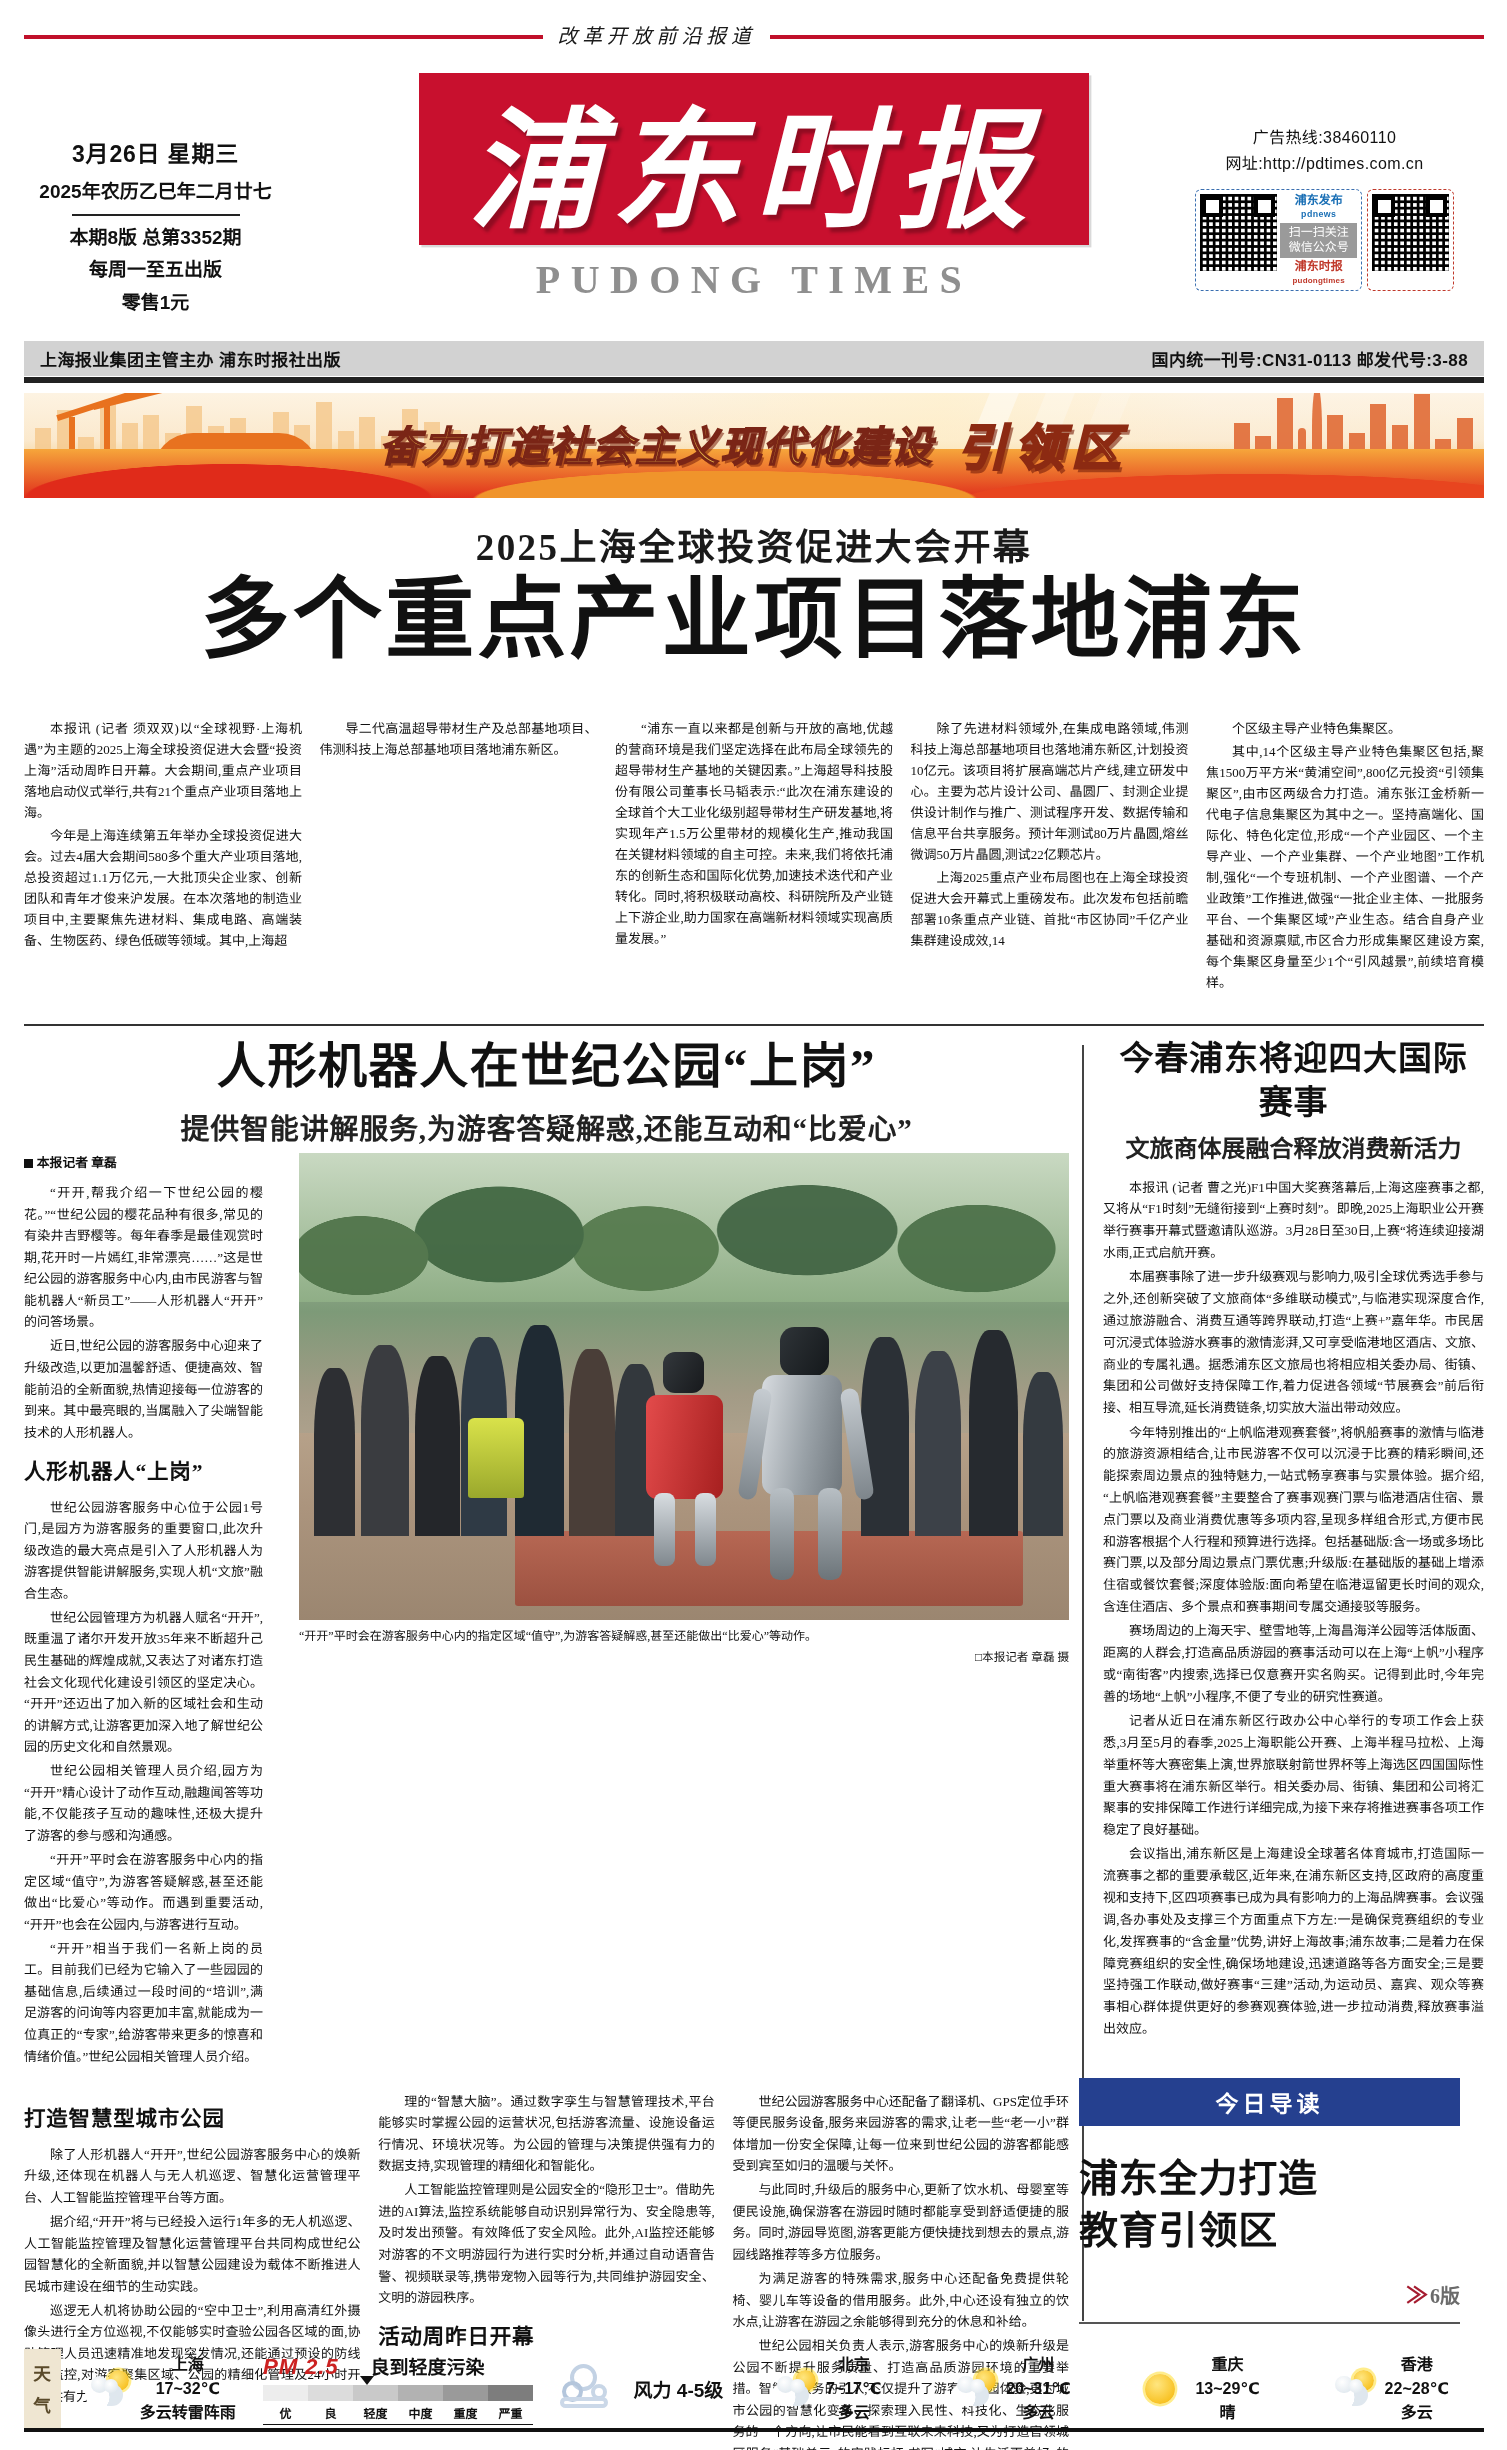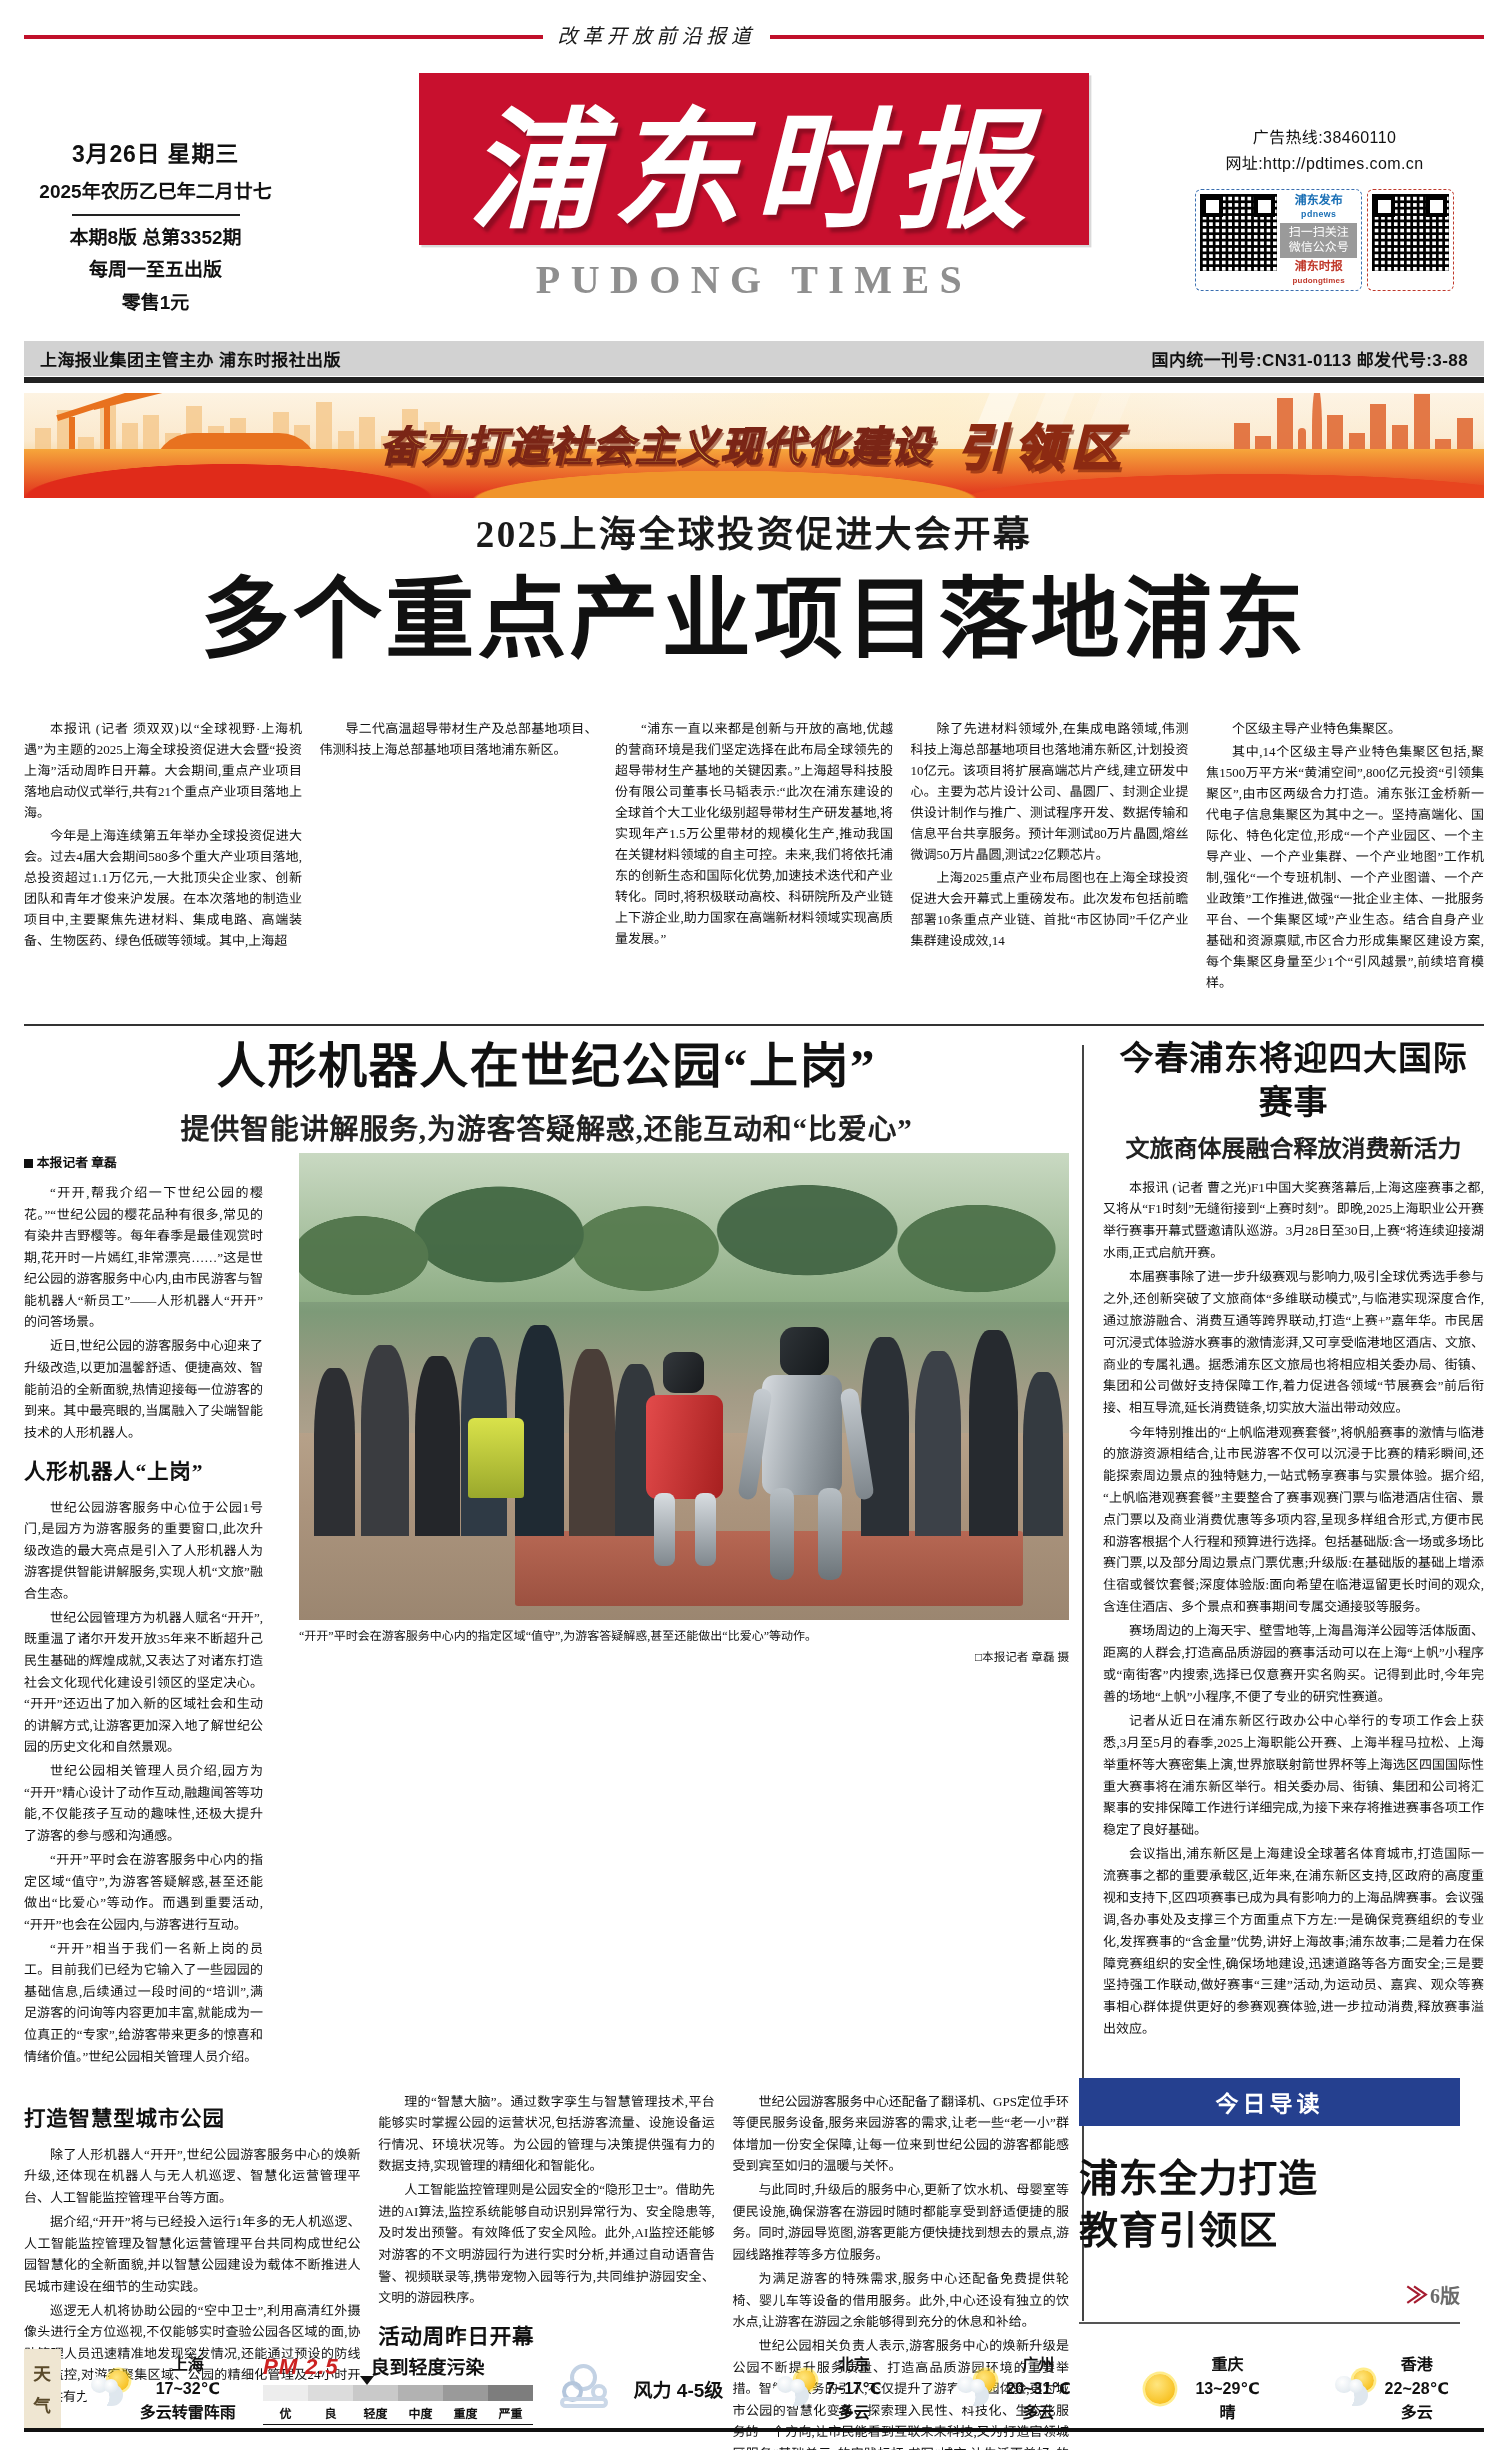--- a/index.html
+++ b/index.html
@@ -144,21 +144,21 @@
   .bt-accent {
     font-family:"Liberation Serif","DejaVu Serif",serif;
     font-size:49px; font-weight:700; letter-spacing:8px; color:#f3d48a;
     -webkit-text-stroke: 2.4px #8c2a12;
     text-shadow: 3.2px 4px 0 rgba(120,30,10,0.6);
     font-style: italic;
   }
 
   
   .lead-kicker {
-    position:absolute; top:504px; left:0; width:1508px; text-align:center;
+    position:absolute; top:517px; left:0; width:1508px; text-align:center;
     font-family:"Liberation Serif","DejaVu Serif",serif;
     font-size:37px; font-weight:700; letter-spacing:2.4px; color:#1a1a1a;
   }
   .lead-head {
     position:absolute; top:568px; left:0; width:1508px; text-align:center;
     font-family:"Liberation Serif","DejaVu Serif",serif;
     font-size:89px; font-weight:700; letter-spacing:3.2px; color:#111;
     line-height:1.18;
   }
 

